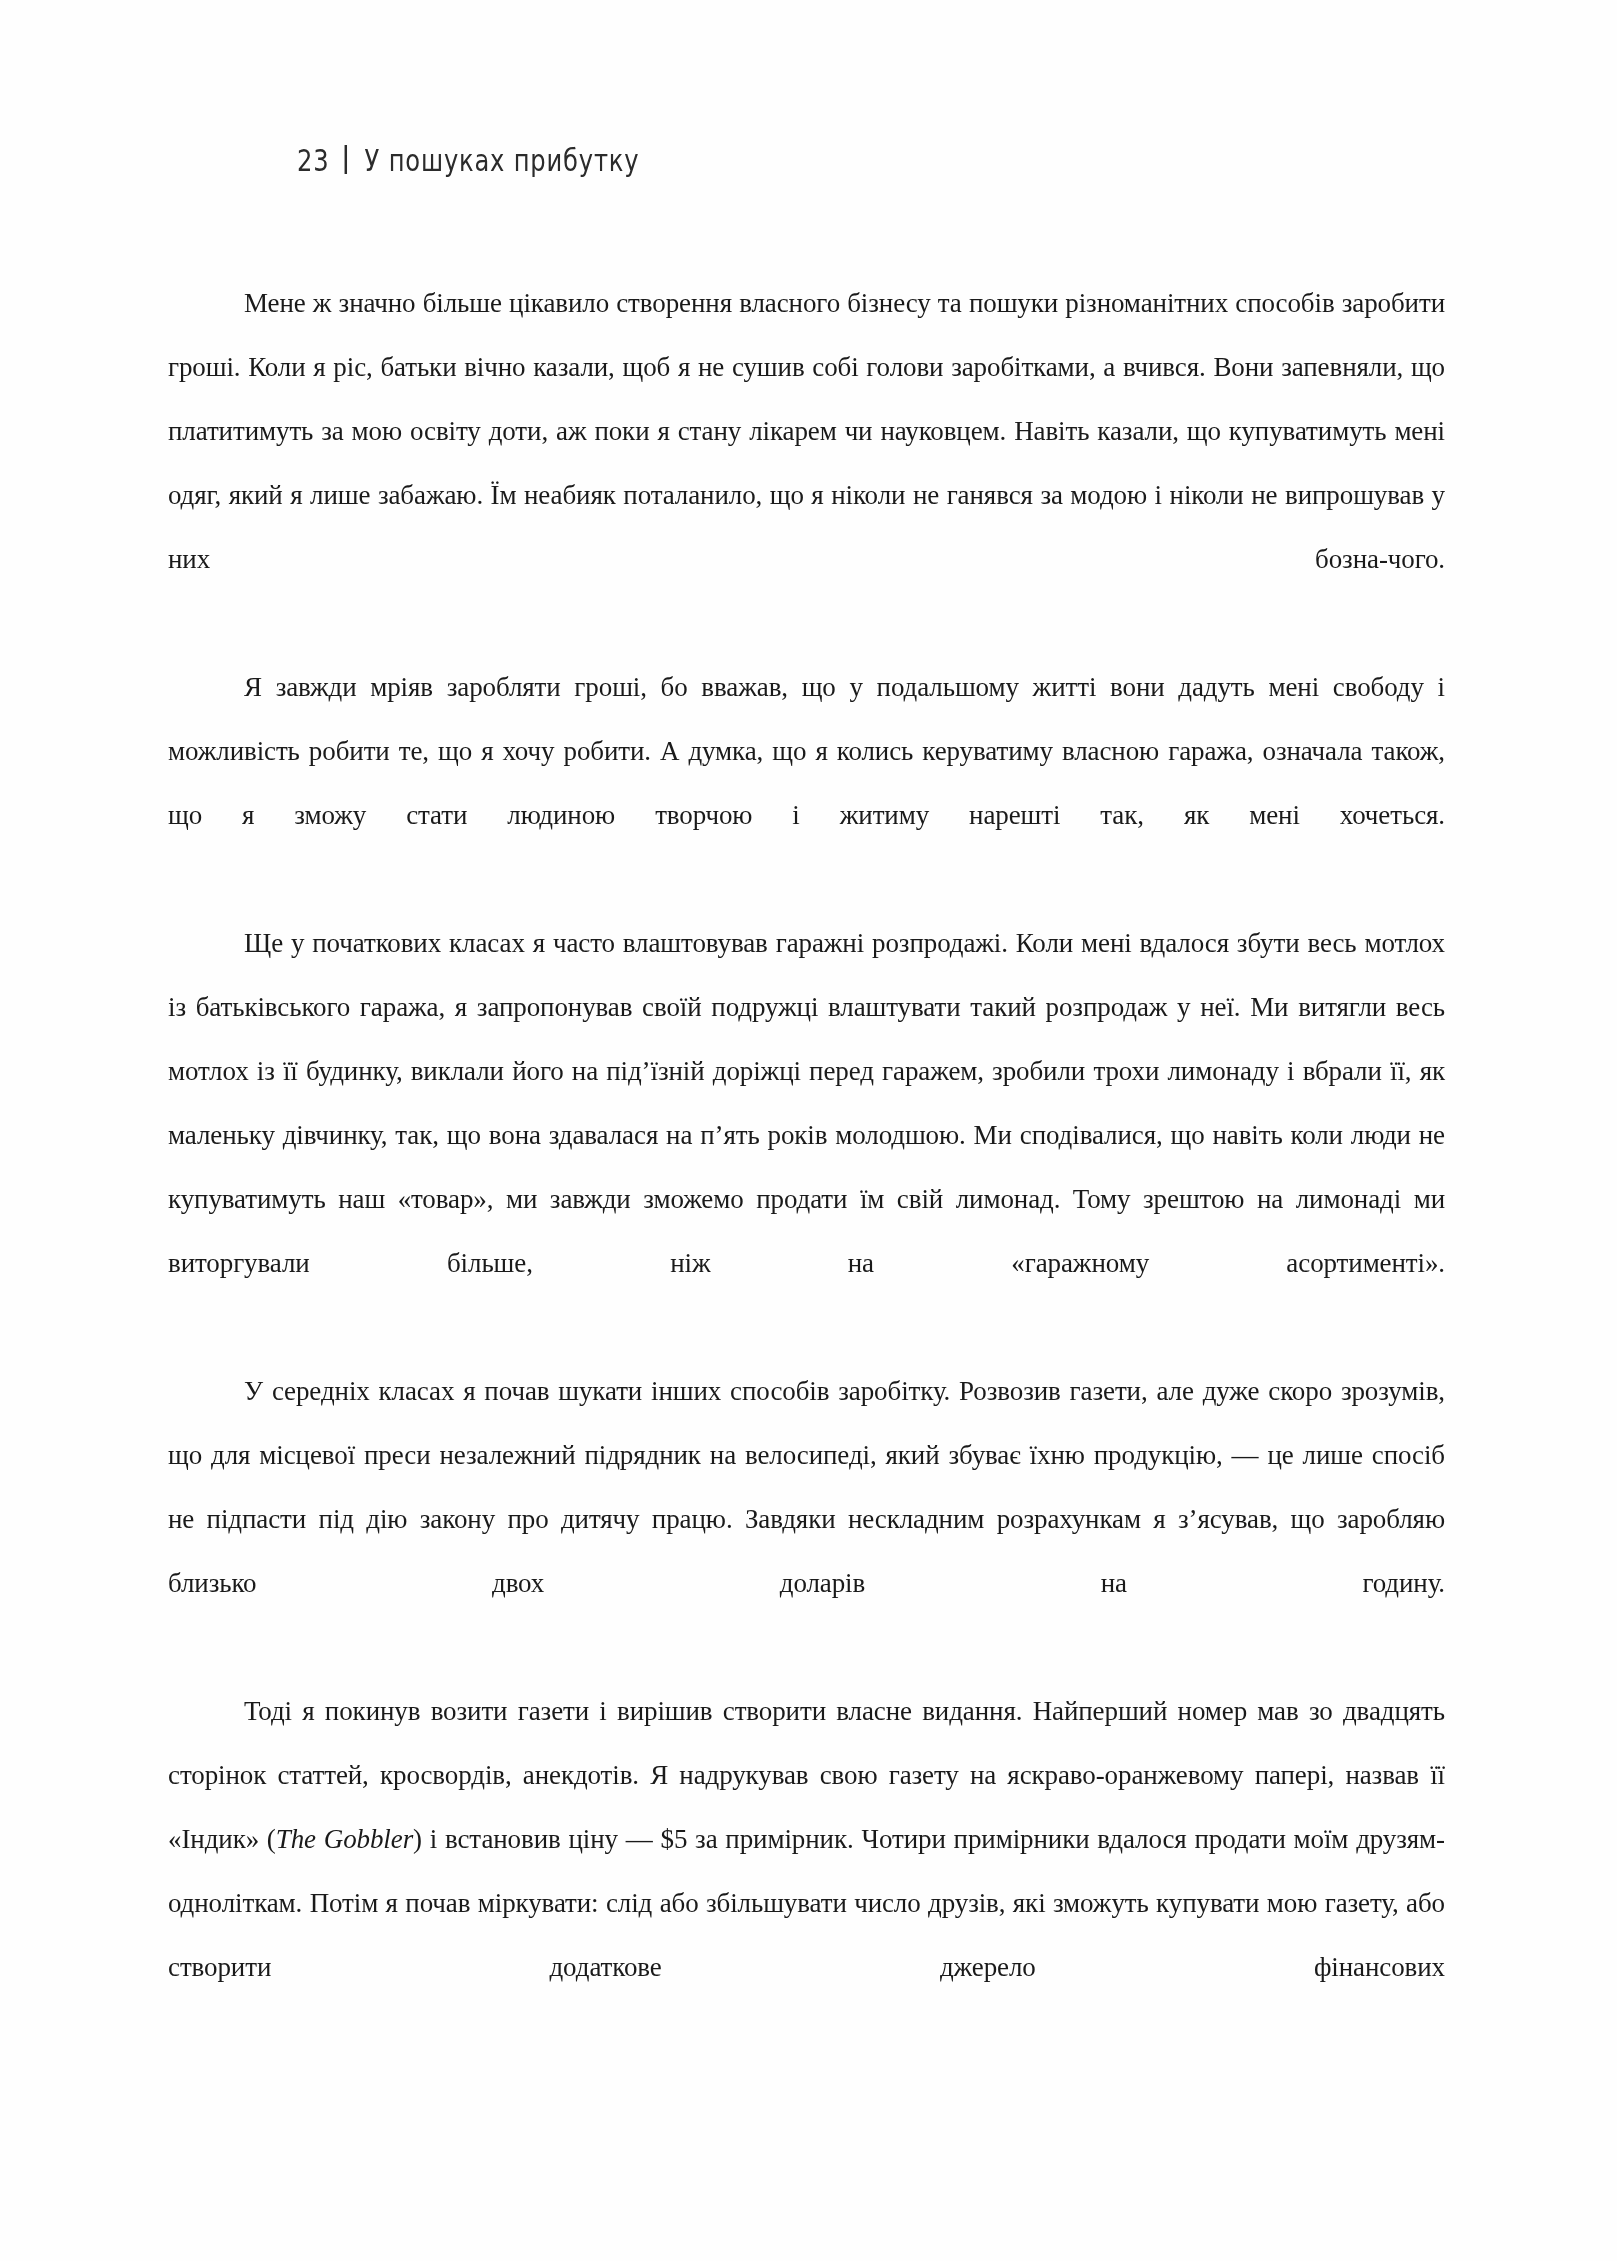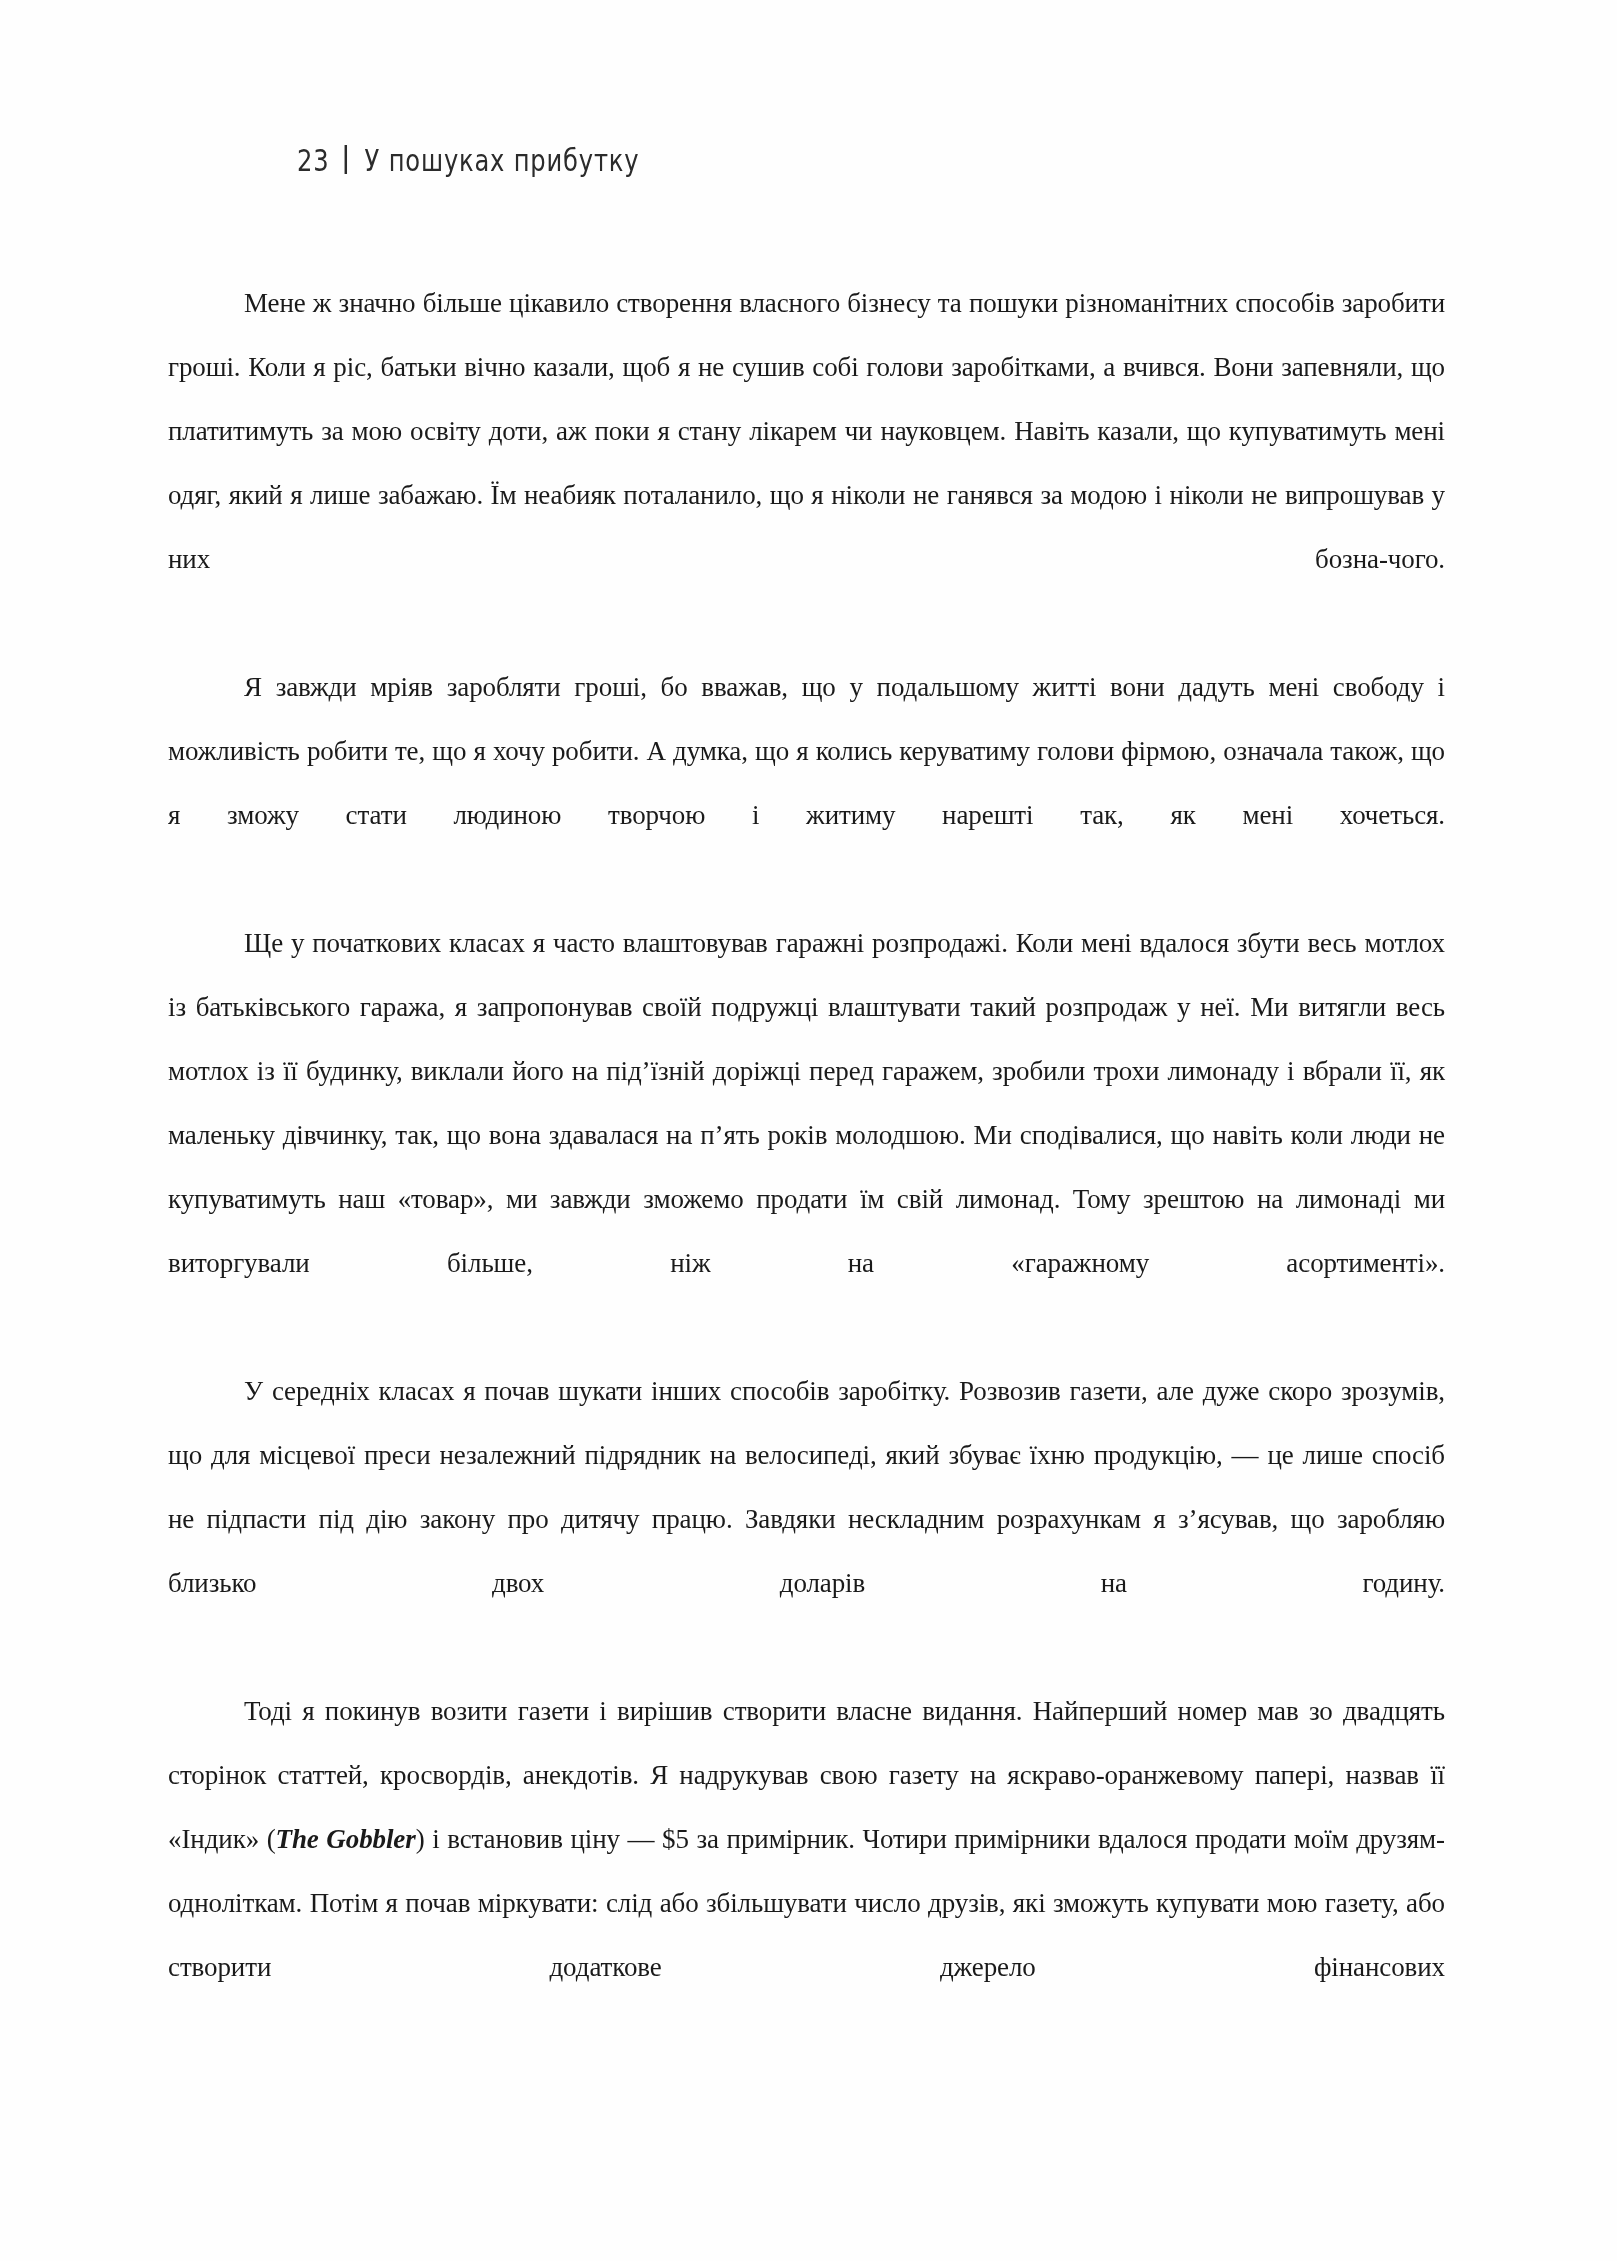--- a/index.html
+++ b/index.html
@@ -71,21 +71,20 @@
     font-size: 27px;
     line-height: 64px;
     letter-spacing: -0.1px;
     word-spacing: 0.4px;
     -webkit-font-smoothing: antialiased;
     hyphens: manual;
   }
 
   .textblock p .it {
     font-style: italic;
-    font-weight: bold;
   }
 
   
   .textblock p::after {
     content: "";
     display: inline-block;
     width: 100%;
   }
 </style>
 </head>
@@ -94,20 +93,20 @@
 <div class="page" style="background: rgb(254, 254, 254); color: rgb(26, 26, 26);">
 
   <div class="running-head">
     <span class="folio">23</span>
     <span class="rule"></span>
     <span class="chapter-title">У пошуках прибутку</span>
   </div>
 
   <div class="textblock">
     <p>Мене ж значно більше цікавило створення власного бізнесу та пошуки різноманітних способів заробити гроші. Коли я ріс, батьки вічно казали, щоб я не сушив собі голови заробітками, а вчився. Вони запевняли, що платитимуть за мою освіту доти, аж поки я стану лікарем чи науковцем. Навіть казали, що купуватимуть мені одяг, який я лише забажаю. Їм неабияк поталанило, що я ніколи не ганявся за модою і ніколи не випрошував у них бозна-чого.</p>
-    <p>Я завжди мріяв заробляти гроші, бо вважав, що у подальшому житті вони дадуть мені свободу і можливість робити те, що я хочу робити. А думка, що я колись керуватиму голови фірмою, означала також, що я зможу стати людиною творчою і житиму нарешті так, як мені хочеться.</p>
+    <p>Я завжди мріяв заробляти гроші, бо вважав, що у подальшому житті вони дадуть мені свободу і можливість робити те, що я хочу робити. А думка, що я колись керуватиму власною гаража, означала також, що я зможу стати людиною творчою і житиму нарешті так, як мені хочеться.</p>
     <p>Ще у початкових класах я часто влаштовував гаражні розпродажі. Коли мені вдалося збути весь мотлох із батьківського гаража, я запропонував своїй подружці влаштувати такий розпродаж у неї. Ми витягли весь мотлох із її будинку, виклали його на під’їзній доріжці перед гаражем, зробили трохи лимонаду і вбрали її, як маленьку дівчинку, так, що вона здавалася на п’ять років молодшою. Ми сподівалися, що навіть коли люди не купуватимуть наш «товар», ми завжди зможемо продати їм свій лимонад. Тому зрештою на лимонаді ми виторгували більше, ніж на «гаражному асортименті».</p>
     <p>У середніх класах я почав шукати інших способів заробітку. Розвозив газети, але дуже скоро зрозумів, що для місцевої преси незалежний підрядник на велосипеді, який збуває їхню продукцію, — це лише спосіб не підпасти під дію закону про дитячу працю. Завдяки нескладним розрахункам я з’ясував, що заробляю близько двох доларів на годину.</p>
     <p><span>Тоді я покинув возити газети і вирішив створити власне видання. Найперший номер мав зо двадцять сторінок статтей, кросвордів, анекдотів. Я надрукував свою газету на яскраво-оранжевому папері, назвав її «Індик» (</span><span class="it">The Gobbler</span><span>) і встановив ціну — $5 за примірник. Чотири примірники вдалося продати моїм друзям-одноліткам. Потім я почав міркувати: слід або збільшувати число друзів, які зможуть купувати мою газету, або створити додаткове джерело фінансових</span></p>
   </div>
 
 </div>
 
 
 </body></html>

